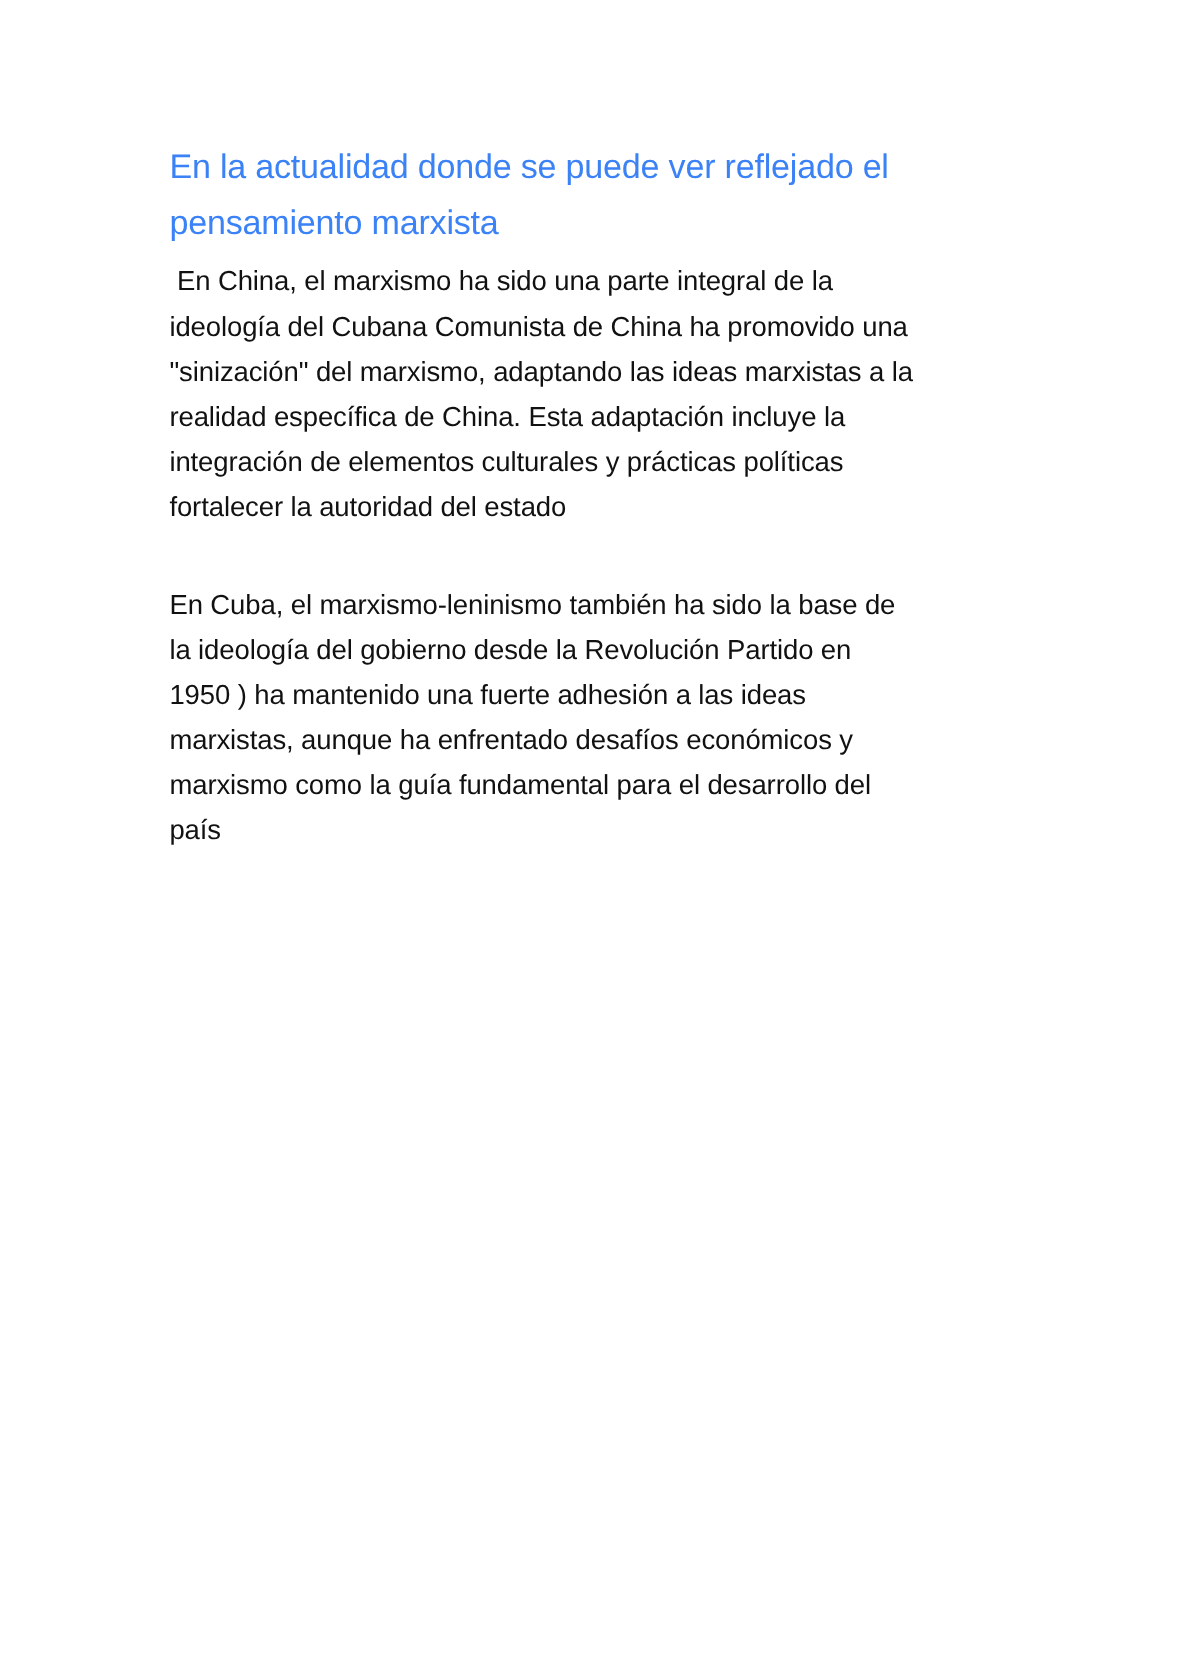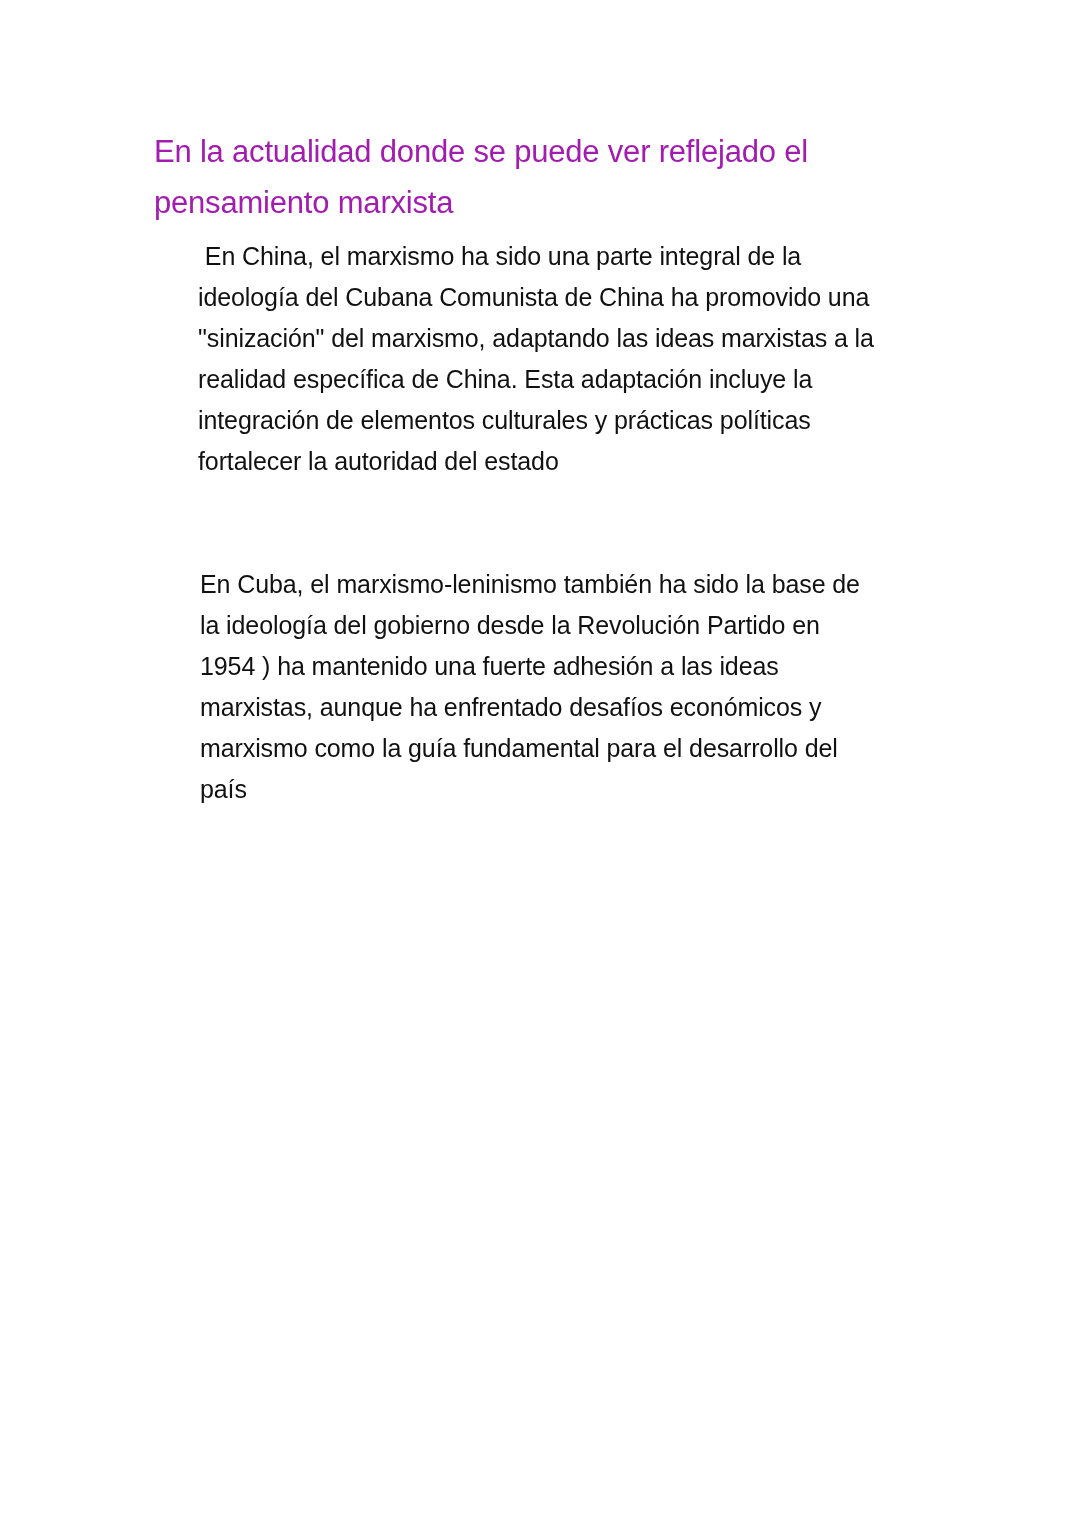--- a/index.html
+++ b/index.html
@@ -23,36 +23,36 @@
     .heading {
       position: absolute;
       left: 154px;
       top: 126px;
       width: 820px;
       margin: 0;
       font-family: "Liberation Sans", sans-serif;
       font-weight: normal;
       font-size: 31px;
       line-height: 51px;
-      color: #a21caf;
+      color: #3b82f6;
       letter-spacing: -0.2px;
     }
     .para {
       position: absolute;
       left: 154px;
       width: 830px;
       margin: 0;
       font-family: "Liberation Sans", sans-serif;
       font-size: 25px;
       line-height: 41px;
       color: #111111;
       letter-spacing: -0.1px;
     }
-    .para-china { top: 236px; margin-left: 44px; }
-    .para-cuba  { top: 564px; margin-left: 46px; }
+    .para-china { top: 236px; }
+    .para-cuba  { top: 530px; }
     .line {
       display: block;
       white-space: pre;
     }
   </style>
 </head>
 <body>
 
 <div class="page">
 
@@ -66,19 +66,19 @@
     <span class="line">ideología del Cubana Comunista de China ha promovido una</span>
     <span class="line">"sinización" del marxismo, adaptando las ideas marxistas a la</span>
     <span class="line">realidad específica de China. Esta adaptación incluye la</span>
     <span class="line">integración de elementos culturales y prácticas políticas</span>
     <span class="line">fortalecer la autoridad del estado</span>
   </p>
 
   <p class="para para-cuba">
     <span class="line">En Cuba, el marxismo-leninismo también ha sido la base de</span>
     <span class="line">la ideología del gobierno desde la Revolución Partido en</span>
-    <span class="line">1954 ) ha mantenido una fuerte adhesión a las ideas</span>
+    <span class="line">1950 ) ha mantenido una fuerte adhesión a las ideas</span>
     <span class="line">marxistas, aunque ha enfrentado desafíos económicos y</span>
     <span class="line">marxismo como la guía fundamental para el desarrollo del</span>
     <span class="line">país</span>
   </p>
 
 </div>
 
 </body></html>

